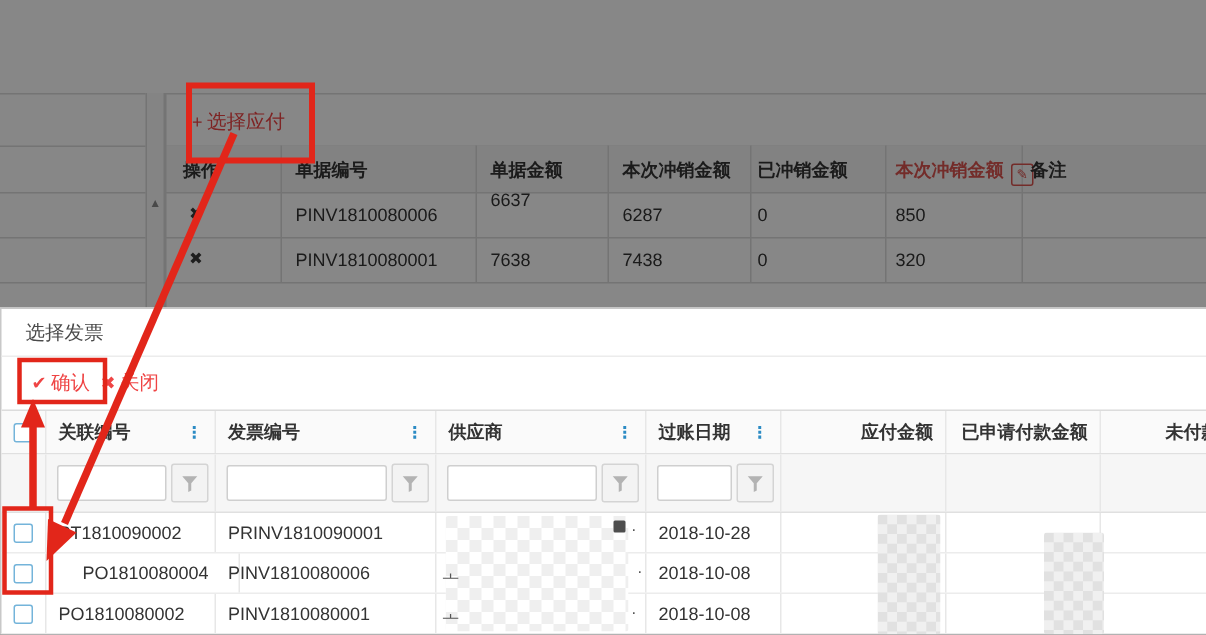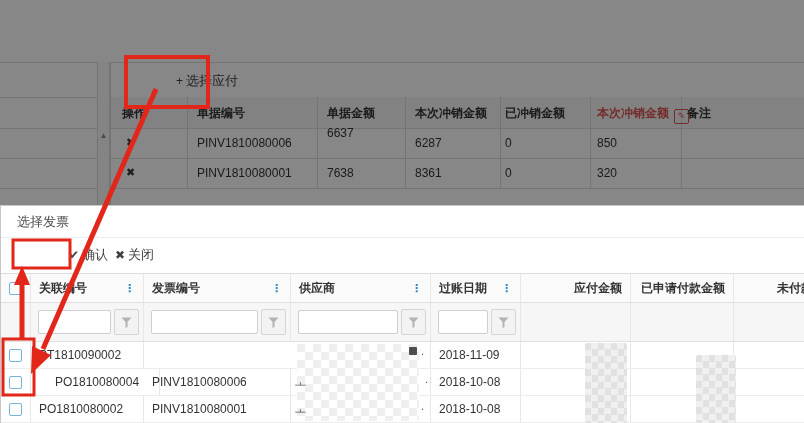--- a/index.html
+++ b/index.html
@@ -10,21 +10,21 @@
   .hline{position:absolute;left:0;width:810px;height:1px;background:#dcdcdc;}
   .vline{position:absolute;width:1px;background:#dcdcdc;}
   .tg-headbg{position:absolute;left:110px;top:97px;width:700px;height:31px;background:#f6f6f6;}
   .tg-text{position:absolute;white-space:nowrap;}
   .tg-head{font-weight:bold;color:#333;}
   .tg-head.red{color:#d9534f;}
   .edit-ic{display:inline-block;width:13px;height:13px;line-height:12px;text-align:center;
            border:1px solid #d9534f;border-radius:2px;color:#d9534f;font-size:9px;margin-left:5px;vertical-align:-2px;}
   .del-x{color:#3a3a3a;font-weight:bold;font-size:11px;cursor:pointer;}
   .blue{color:#2b8bc4;}
-  .link{color:#404040;text-decoration:none;cursor:pointer;white-space:nowrap;font-size:13px;margin-left:48px;}
+  .link{color:#ef4444;text-decoration:none;cursor:pointer;white-space:nowrap;font-size:13px;}
   .scrollgutter{position:absolute;left:97px;top:62px;width:13px;height:143px;background:#fafafa;
                 border-left:1px solid #dcdcdc;border-right:1px solid #dcdcdc;box-sizing:border-box;}
   .scroll-up{position:absolute;left:98px;top:130px;width:11px;height:12px;font-size:8px;color:#8a8a8a;text-align:center;line-height:12px;}
   .dim{position:absolute;left:0;top:0;width:804px;height:206px;background:rgba(0,0,0,0.47);z-index:5;}
   
   .dialog{position:absolute;left:0;top:205px;width:810px;height:218px;background:#fff;z-index:10;
           border:1px solid #c8c8c8;border-bottom:none;box-sizing:border-box;}
   .dlg-title{position:absolute;left:0;top:0;width:100%;height:31px;line-height:31px;
              border-bottom:1px solid #ececec;color:#4a4a4a;font-size:13px;}
   .dlg-title span{margin-left:16px;}
@@ -93,21 +93,21 @@
     <span class="tg-text del-x" style="left:126px;top:136px">✖</span>
     <span class="tg-text" style="left:197px;top:136px">PINV1810080006</span>
     <span class="tg-text" style="left:327px;top:126px">6637</span>
     <span class="tg-text" style="left:415px;top:136px">6287</span>
     <span class="tg-text" style="left:505px;top:136px">0</span>
     <span class="tg-text" style="left:597px;top:136px">850</span>
 
     <span class="tg-text del-x" style="left:126px;top:166px">✖</span>
     <span class="tg-text" style="left:197px;top:166px">PINV1810080001</span>
     <span class="tg-text" style="left:327px;top:166px">7638</span>
-    <span class="tg-text" style="left:415px;top:166px">8361</span>
+    <span class="tg-text" style="left:415px;top:166px">7438</span>
     <span class="tg-text" style="left:505px;top:166px">0</span>
     <span class="tg-text" style="left:597px;top:166px">320</span>
   </div>
 
   <div class="dim"></div>
 
   <div class="dialog">
     <div class="dlg-title"><span>选择发票</span></div>
 
     <div class="dlg-toolbar">
@@ -187,23 +187,26 @@
         <div class="g-cell" style="left:733px;width:112px"></div>
       </div>
 
       <div class="g-row g-data" style="top:69px;height:27px">
         <div class="g-cell" style="left:0;width:30px;justify-content:center;padding:0">
             <span class="cb"></span>
           </div>
         <div class="g-cell" style="left:30px;width:113px">
             <span>PT1810090002</span>
           </div>
+        <div class="g-cell" style="left:143px;width:147px">
+            <span>PRINV1810090001</span>
+          </div>
         <div class="g-cell" style="left:290px;width:140px"></div>
         <div class="g-cell" style="left:430px;width:90px">
-            <span>2018-11-09</span>
+            <span>2018-10-28</span>
           </div>
         <div class="g-cell" style="left:520px;width:110px"></div>
         <div class="g-cell" style="left:630px;width:103px"></div>
         <div class="g-cell" style="left:733px;width:112px"></div>
       </div>
 
       <div class="g-row g-data" style="top:96px;height:27px">
         <div class="g-cell" style="left:0;width:30px;justify-content:center;padding:0">
             <span class="cb"></span>
           </div>

